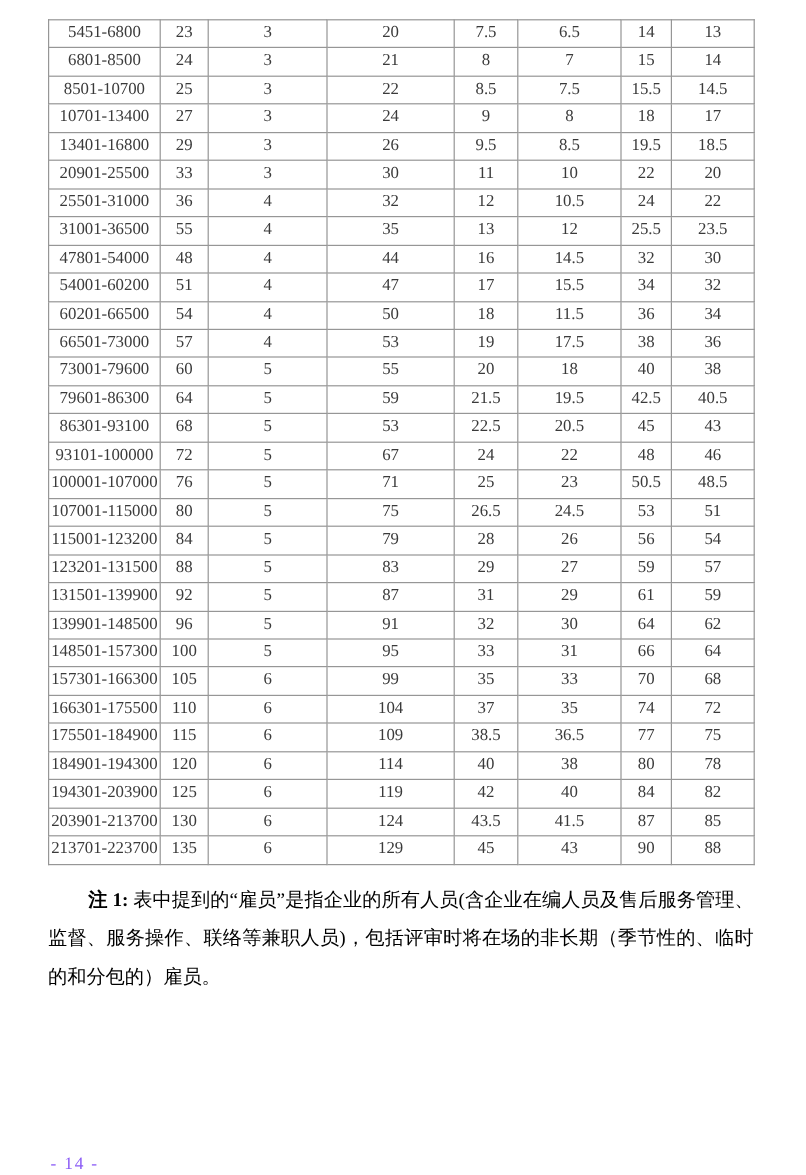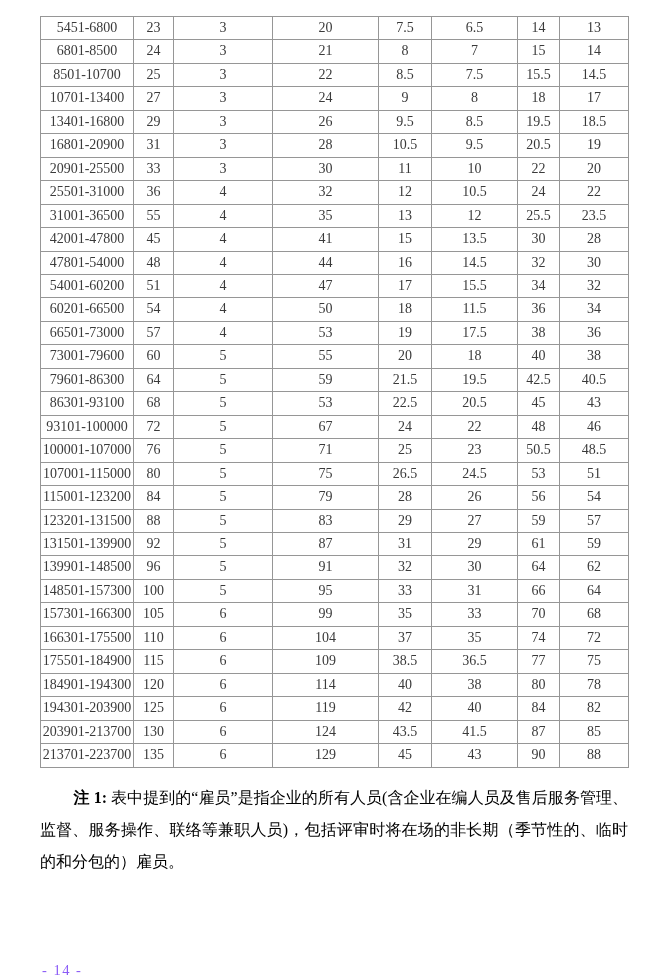--- a/index.html
+++ b/index.html
@@ -121,30 +121,20 @@
           <td>13401-16800</td>
           <td>29</td>
           <td>3</td>
           <td>26</td>
           <td>9.5</td>
           <td>8.5</td>
           <td>19.5</td>
           <td>18.5</td>
         </tr>
         <tr>
-          <td>16801-20900</td>
-          <td>31</td>
-          <td>3</td>
-          <td>28</td>
-          <td>10.5</td>
-          <td>9.5</td>
-          <td>20.5</td>
-          <td>19</td>
-        </tr>
-        <tr>
           <td>20901-25500</td>
           <td>33</td>
           <td>3</td>
           <td>30</td>
           <td>11</td>
           <td>10</td>
           <td>22</td>
           <td>20</td>
         </tr>
         <tr>
@@ -161,30 +151,20 @@
           <td>31001-36500</td>
           <td>55</td>
           <td>4</td>
           <td>35</td>
           <td>13</td>
           <td>12</td>
           <td>25.5</td>
           <td>23.5</td>
         </tr>
         <tr>
-          <td>42001-47800</td>
-          <td>45</td>
-          <td>4</td>
-          <td>41</td>
-          <td>15</td>
-          <td>13.5</td>
-          <td>30</td>
-          <td>28</td>
-        </tr>
-        <tr>
           <td>47801-54000</td>
           <td>48</td>
           <td>4</td>
           <td>44</td>
           <td>16</td>
           <td>14.5</td>
           <td>32</td>
           <td>30</td>
         </tr>
         <tr>

